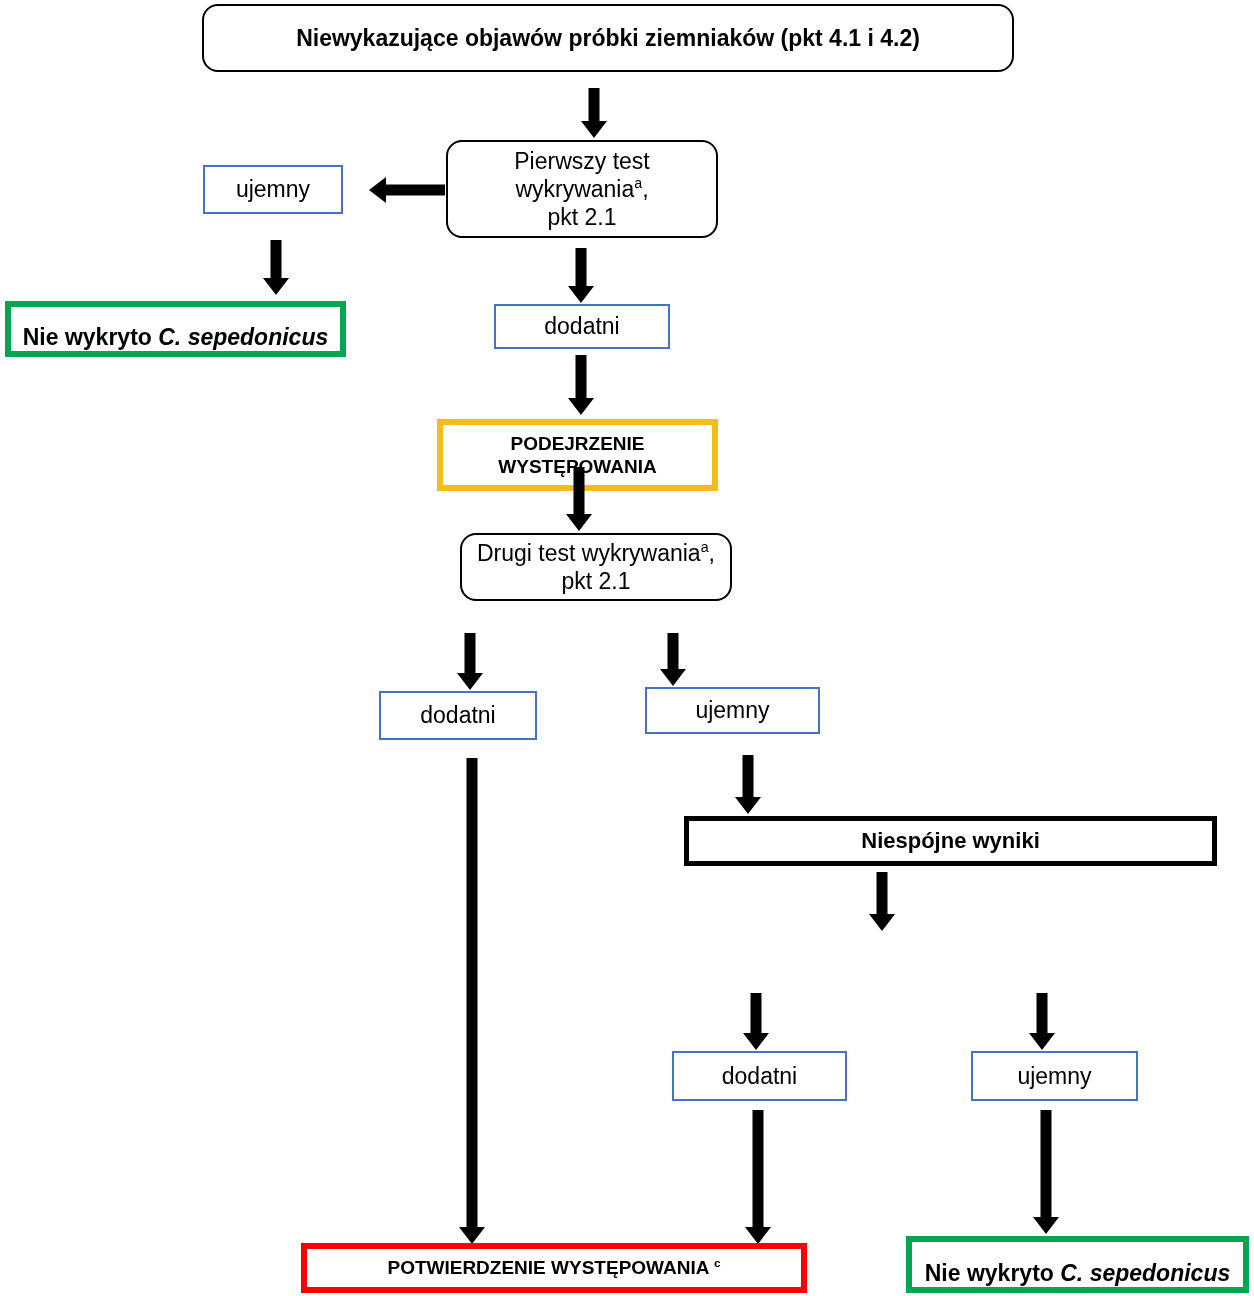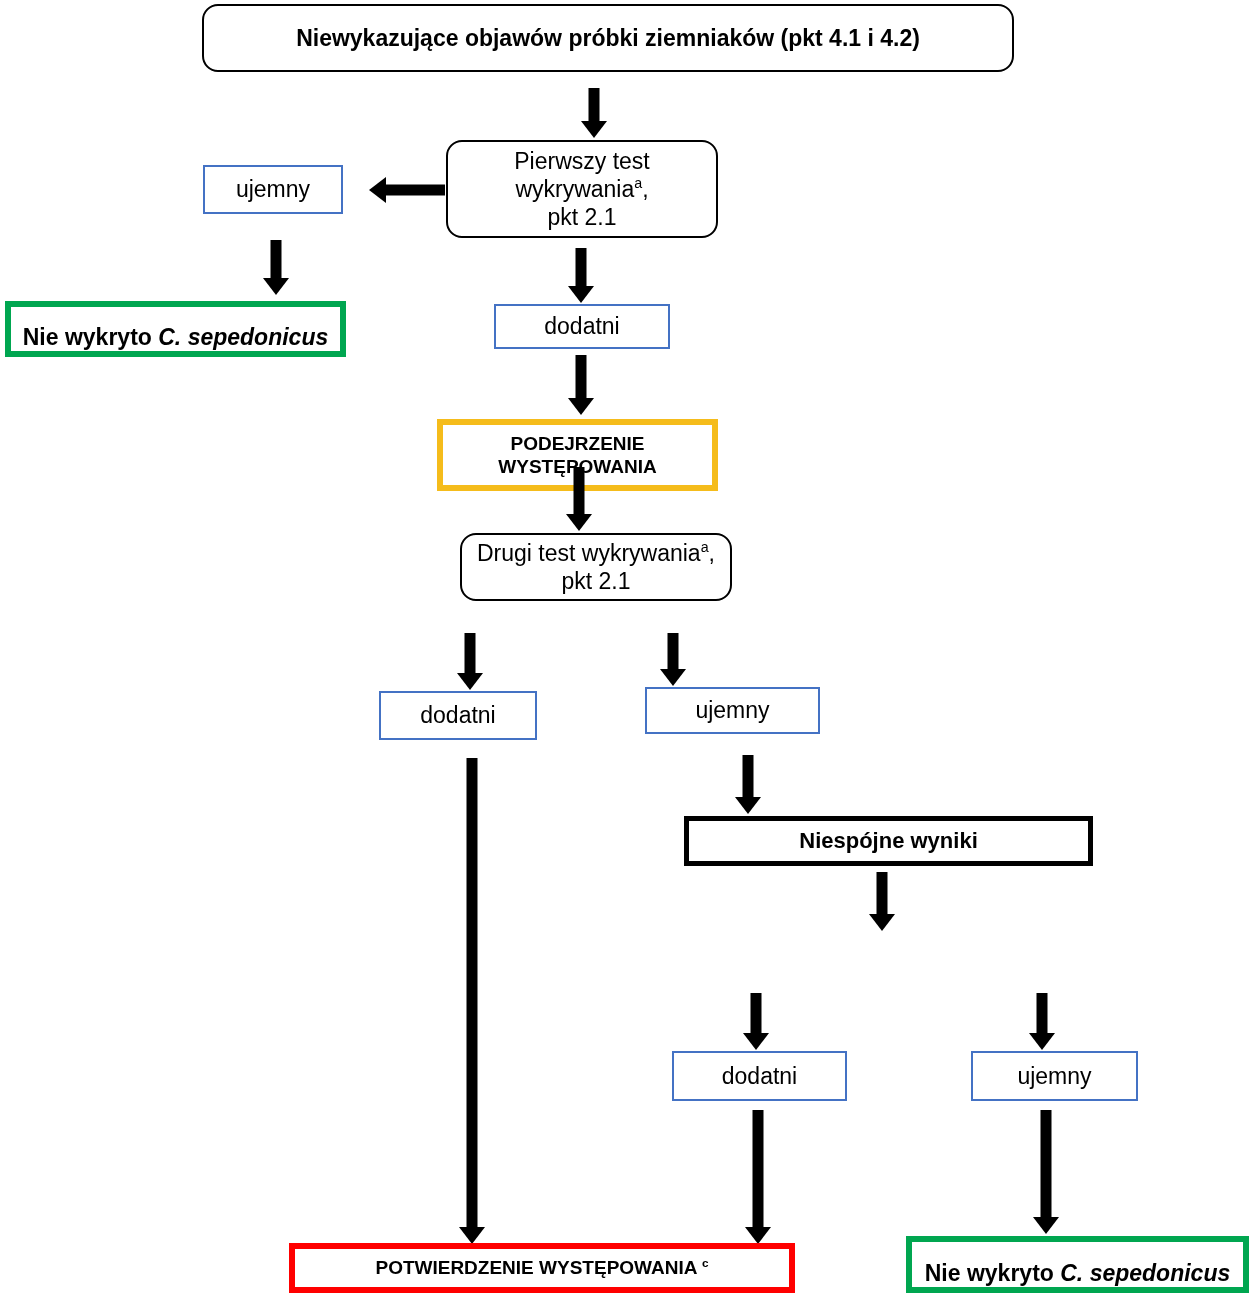--- a/index.html
+++ b/index.html
@@ -133,21 +133,21 @@
   <div class="arrow-v" style="left:458px;top:758px;width:28px;height:487px;">
     <div class="shaft" style="height:469px;"></div>
     <div class="head" style="top:469px;"></div>
   </div>
 
   <div class="arrow-v" style="left:734px;top:755px;width:28px;height:60px;">
     <div class="shaft" style="height:42px;"></div>
     <div class="head" style="top:42px;"></div>
   </div>
 
-  <div class="node rect-black-thick" style="left:684px;top:816px;width:409px;height:50px;">
+  <div class="node rect-black-thick" style="left:684px;top:816px;width:533px;height:50px;">
     <span class="txt t-bold">Niespójne wyniki</span>
   </div>
 
   <div class="arrow-v" style="left:868px;top:872px;width:28px;height:60px;">
     <div class="shaft" style="height:42px;"></div>
     <div class="head" style="top:42px;"></div>
   </div>
 
 
   <div class="arrow-v" style="left:742px;top:993px;width:28px;height:58px;">
@@ -171,21 +171,21 @@
   <div class="arrow-v" style="left:744px;top:1110px;width:28px;height:135px;">
     <div class="shaft" style="height:117px;"></div>
     <div class="head" style="top:117px;"></div>
   </div>
 
   <div class="arrow-v" style="left:1032px;top:1110px;width:28px;height:125px;">
     <div class="shaft" style="height:107px;"></div>
     <div class="head" style="top:107px;"></div>
   </div>
 
-  <div class="node rect-red-thick" style="left:289px;top:1243px;width:506px;height:50px;">
+  <div class="node rect-red-thick" style="left:301px;top:1243px;width:506px;height:50px;">
     <span class="txt t-bold-sm"><span>POTWIERDZENIE WYSTĘPOWANIA </span><sup>c</sup></span>
   </div>
 
   <div class="node rect-green-thick" style="left:906px;top:1236px;width:343px;height:57px;">
     <span class="txt t-bold-lg"><span>Nie wykryto </span><span class="ital">C. sepedonicus</span></span>
   </div>
 
 </div>
 
 </body></html>

